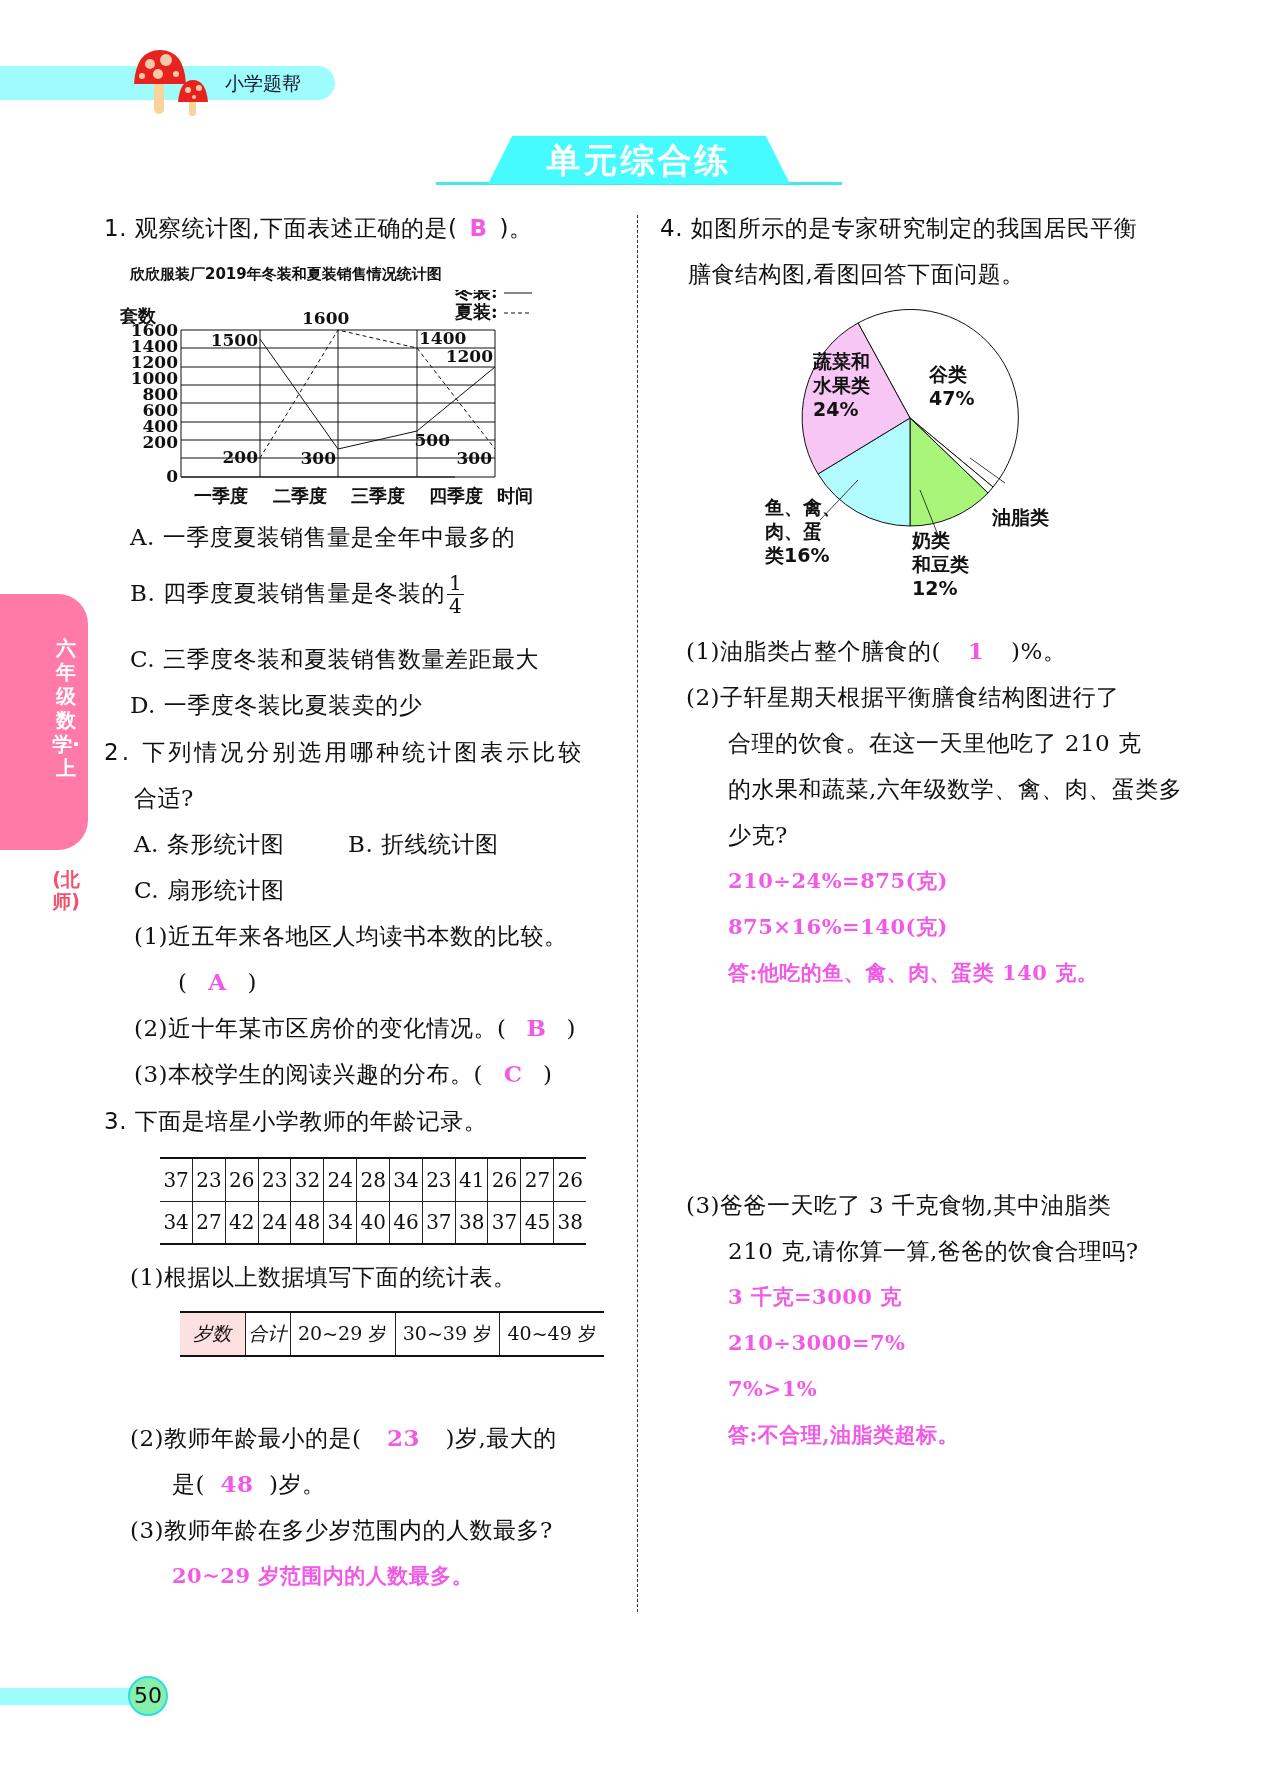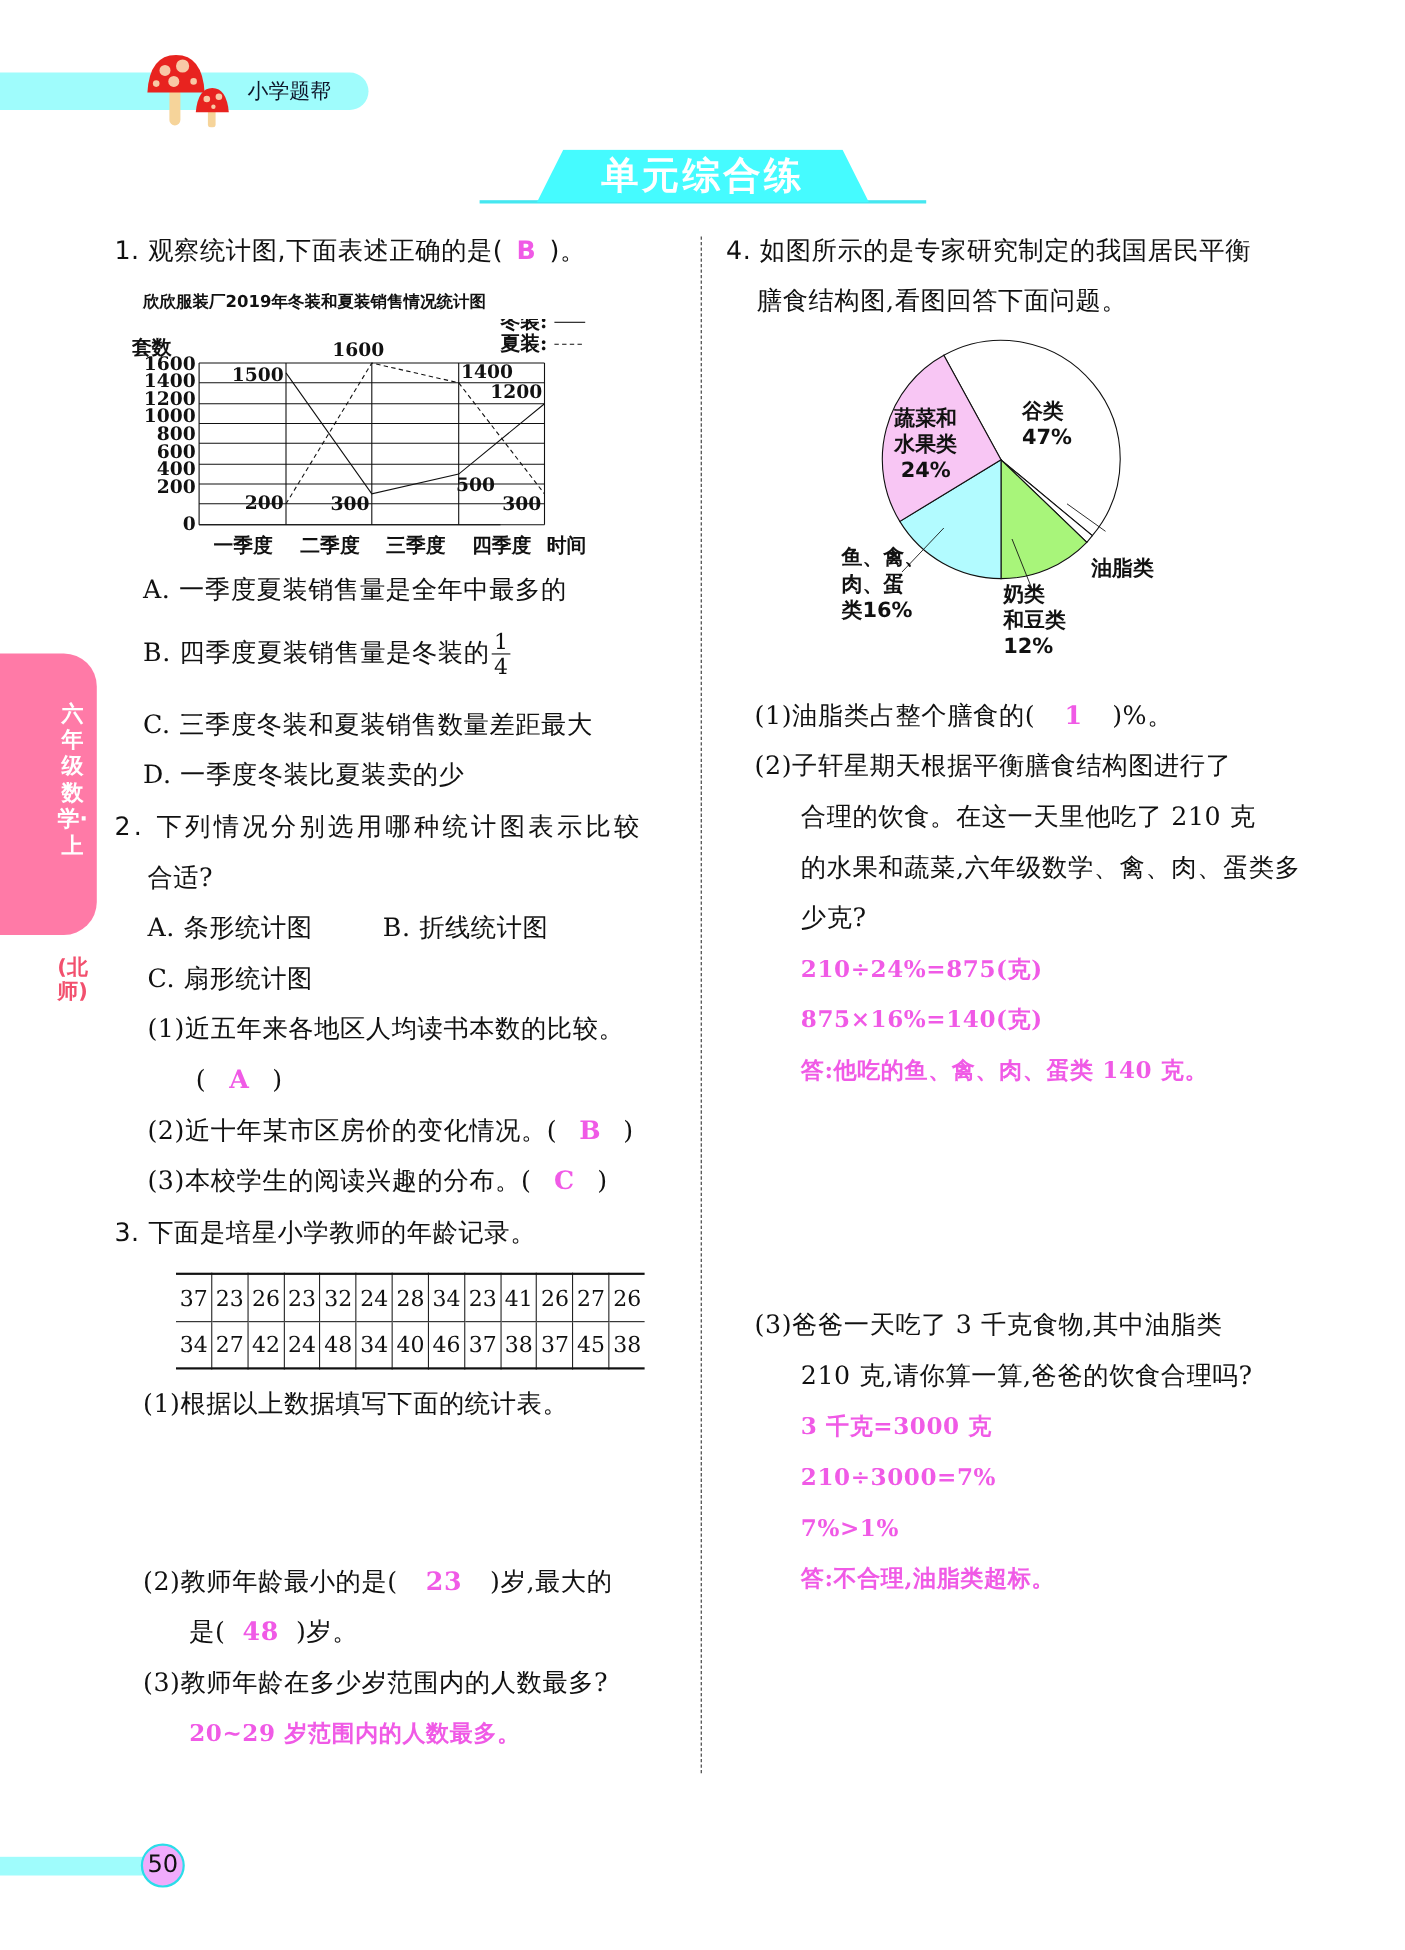--- a/index.html
+++ b/index.html
@@ -29,21 +29,21 @@
                text-align: center; font-weight: bold; }
   #side-sub { left: 52px; top: 868px; width: 28px; font-size: 19px; line-height: 22px; color: #f2506e;
               text-align: center; font-weight: bold; }
 
   
   #divider { left: 637px; top: 215px; width: 0; height: 1397px; border-left: 1.5px dashed #333; }
 
   
   #foot-band { left: 0; top: 1688px; width: 140px; height: 17px; background: #9ffcfc; }
   #page-num { left: 128px; top: 1676px; width: 40px; height: 40px; border: 2px solid #2bdde8; border-radius: 50%;
-              background: #f0abfc; text-align: center; font-size: 22px; line-height: 36px; }
+              background: #86efac; text-align: center; font-size: 22px; line-height: 36px; }
 
   
   #chart-title { left: 130px; top: 260px; font-size: 15px; line-height: 28px; font-weight: bold; }
   #line-chart { left: 120px; top: 290px; width: 500px; height: 220px; }
   .tick { font-family: "DejaVu Serif", serif; font-weight: bold; font-size: 17px; }
   .lbl { font-family: "DejaVu Serif", serif; font-size: 18px; }
 
   
   table { border-collapse: collapse; position: absolute; }
   #ages-table { left: 160px; top: 1157px; width: 426px; border-top: 2.5px solid #111; border-bottom: 2.5px solid #111; }
@@ -221,20 +221,27 @@
     <td>45</td>
     <td>38</td>
   </tr>
 </tbody>
   </table>
 
 <div class="abs txt" style="left:130px; top:1262px;">(1)根据以上数据填写下面的统计表。</div>
 
 <table id="stat-table">
   <tbody>
+      <tr>
+    <td>岁数</td>
+    <td style="font-style:italic;">合计</td>
+    <td>20~29 岁</td>
+    <td>30~39 岁</td>
+    <td>40~49 岁</td>
+  </tr>
 </tbody>
   </table>
 
 <div class="abs txt" style="left:130px; top:1423px;">
   <span>(2)教师年龄最小的是(</span><span class="pink bold" style="display:inline-block;width:84px;text-align:center;">23</span><span>)岁,最大的</span>
 </div>
 <div class="abs txt" style="left:172px; top:1469px;">
   <span>是(</span><span class="pink bold" style="display:inline-block;width:64px;text-align:center;">48</span><span>)岁。</span>
 </div>
 <div class="abs txt" style="left:130px; top:1515px;">(3)教师年龄在多少岁范围内的人数最多?</div>
@@ -261,21 +268,21 @@
   <g stroke="#111" stroke-width="0.8">
     <line x1="190" y1="168" x2="225" y2="193"></line>
     <line x1="78" y1="190" x2="40" y2="230"></line>
     <line x1="140" y1="200" x2="162" y2="255"></line>
   </g>
 </svg>
 <div class="pie-lbl" style="left:929px; top:362px;">
     <div>谷类</div>
     <div>47%</div>
   </div>
-<div class="pie-lbl" style="left:813px; top:368px;text-align:center;">
+<div class="pie-lbl" style="left:813px; top:349px;">
     <div>蔬菜和</div>
     <div>水果类</div>
     <div>24%</div>
   </div>
 <div class="pie-lbl" style="left:765px; top:495px;">
     <div>鱼、禽、</div>
     <div>肉、蛋</div>
     <div>类16%</div>
   </div>
 <div class="pie-lbl" style="left:912px; top:528px;">

